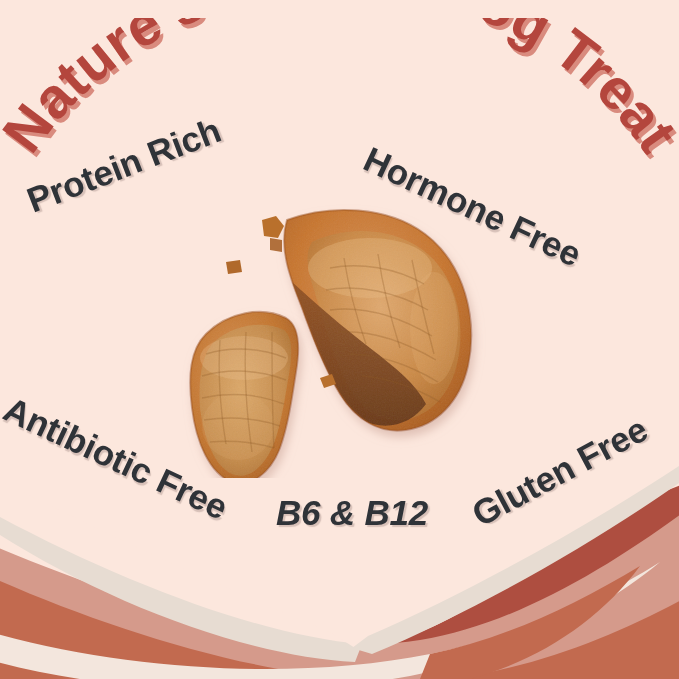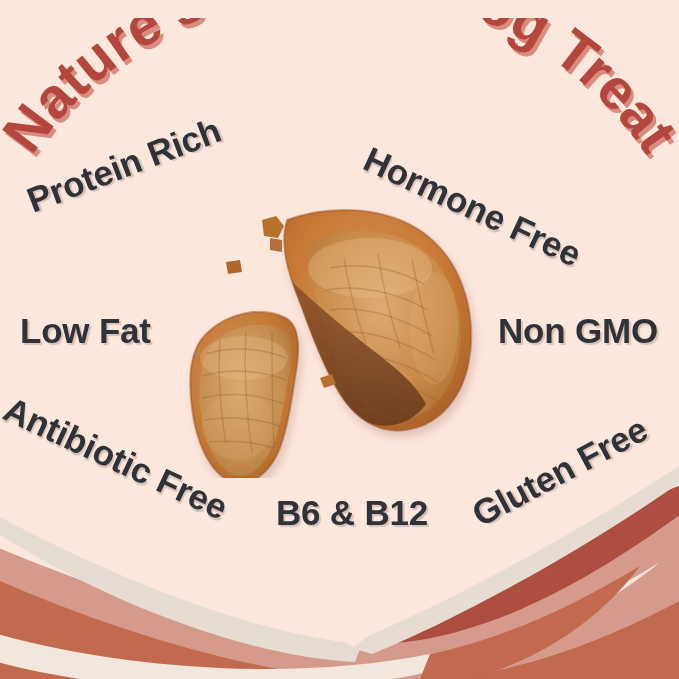--- a/index.html
+++ b/index.html
@@ -54,21 +54,21 @@
     text-shadow: 2px 2px 1px rgba(120, 95, 90, 0.28);
     line-height: 1.06;
   }
 
   #feat-protein   { left: 22px;  top: 184px; transform: rotate(-21deg); transform-origin: left top; }
   #feat-hormone   { left: 374px; top: 140px; transform: rotate(25deg);  transform-origin: left top; }
   #feat-lowfat    { left: 20px;  top: 312px; }
   #feat-nongmo    { left: 498px; top: 312px; }
   #feat-antibio   { left: 14px;  top: 390px; transform: rotate(25deg);  transform-origin: left top; }
   #feat-gluten    { left: 466px; top: 500px; transform: rotate(-28deg); transform-origin: left top; }
-  #feat-vitamins  { left: 276px; top: 494px; text-align: right; }
+  #feat-vitamins  { left: 276px; top: 494px; text-align: right; font-style: italic; }
 
   
   #treats {
     position: absolute;
     left: 170px;
     top: 198px;
     width: 330px;
     height: 280px;
   }
   #treats svg { display: block; }
@@ -244,23 +244,21 @@
         <path d="M56 64 L 70 62 L 72 74 L 58 76 Z" fill="#b0692b"></path>
         <path d="M150 180 L 162 176 L 166 186 L 154 190 Z" fill="#b8702d"></path>
       </g>
     </svg>
   </div>
 
   <div class="feat" id="feat-protein">Protein Rich</div>
 
   <div class="feat" id="feat-hormone">Hormone Free</div>
 
-  <div class="feat" id="feat-lowfat">Low Fat</div>
-
-  <div class="feat" id="feat-nongmo">Non GMO</div>
+
 
   <div class="feat" id="feat-antibio">Antibiotic Free</div>
 
   <div class="feat" id="feat-gluten">Gluten Free</div>
 
   <div class="feat" id="feat-vitamins">
     <div>B6 &amp; B12</div>
   </div>
 
 </div>

